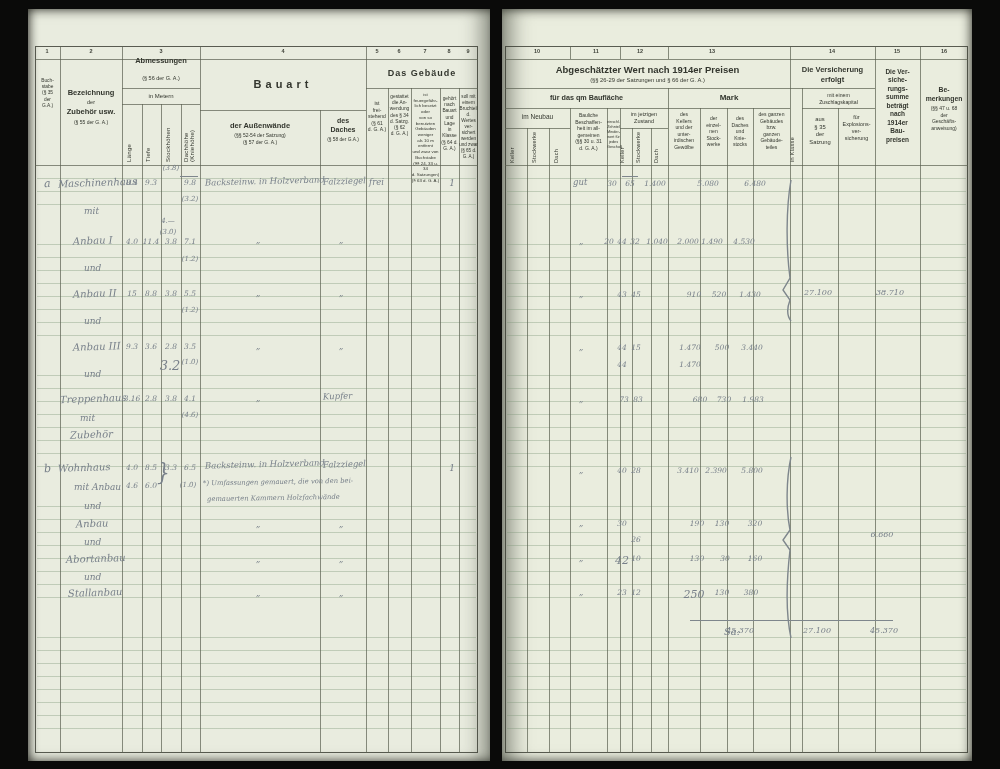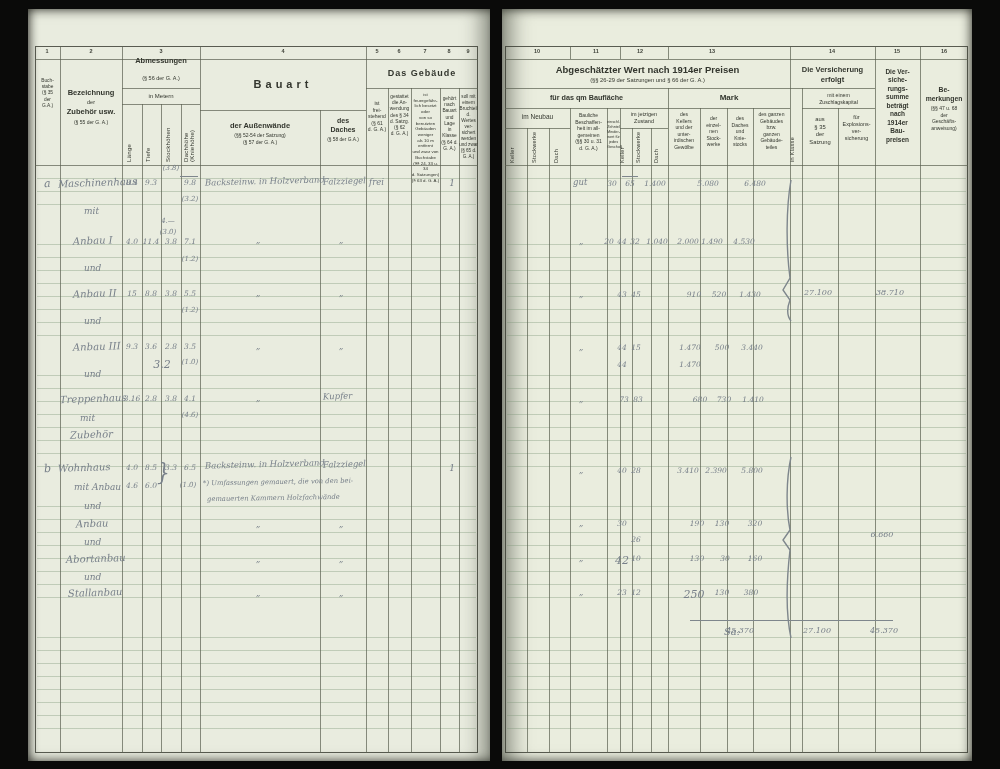--- a/index.html
+++ b/index.html
@@ -166,21 +166,21 @@
 <div class="w c" style="left:190px;top:307px;font-size:7px">(1.2)</div>
 <div class="w c" style="left:258px;top:289px;font-size:9px">„</div>
 <div class="w c" style="left:341px;top:289px;font-size:9px">„</div>
 <div class="w" style="left:84px;top:317px;font-size:9px">und</div>
 
 <div class="w" style="left:73px;top:342px;font-size:10px;transform:rotate(-2deg)">Anbau III</div>
 <div class="w c" style="left:132px;top:343px;font-size:7.5px">9.3</div>
 <div class="w c" style="left:151px;top:343px;font-size:7.5px">3.6</div>
 <div class="w c" style="left:171px;top:343px;font-size:7.5px">2.8</div>
 <div class="w c" style="left:190px;top:343px;font-size:7.5px">3.5</div>
-<div class="w c" style="left:162px;top:359px;font-size:11px">3.2</div>
+<div class="w c" style="left:170px;top:359px;font-size:13px">3.2</div>
 <div class="w c" style="left:190px;top:359px;font-size:7px">(1.0)</div>
 <div class="w c" style="left:258px;top:342px;font-size:9px">„</div>
 <div class="w c" style="left:341px;top:342px;font-size:9px">„</div>
 <div class="w" style="left:84px;top:370px;font-size:9px">und</div>
 
 <div class="w" style="left:60px;top:394px;font-size:10px;transform:rotate(-2deg)">Treppenhaus</div>
 <div class="w c" style="left:132px;top:395px;font-size:7.5px">3.16</div>
 <div class="w c" style="left:151px;top:395px;font-size:7.5px">2.8</div>
 <div class="w c" style="left:171px;top:395px;font-size:7.5px">3.8</div>
 <div class="w c" style="left:190px;top:395px;font-size:7.5px">4.1</div>
@@ -365,21 +365,21 @@
 <div class="w c" style="left:722px;top:344px;font-size:7.5px">500</div>
 <div class="w c" style="left:752px;top:344px;font-size:7.5px">3.440</div>
 <div class="w c" style="left:622px;top:361px;font-size:7.5px">44</div>
 <div class="w c" style="left:690px;top:361px;font-size:7.5px">1.470</div>
 
 <div class="w c" style="left:581px;top:395px;font-size:9px">„</div>
 <div class="w c" style="left:624px;top:396px;font-size:7.5px">73</div>
 <div class="w c" style="left:638px;top:396px;font-size:7.5px">83</div>
 <div class="w c" style="left:700px;top:396px;font-size:7.5px">680</div>
 <div class="w c" style="left:724px;top:396px;font-size:7.5px">730</div>
-<div class="w c" style="left:753px;top:396px;font-size:7.5px">1.410</div>
+<div class="w c" style="left:753px;top:396px;font-size:7.5px">1.983</div>
 
 <div class="w c" style="left:581px;top:466px;font-size:9px">„</div>
 <div class="w c" style="left:622px;top:467px;font-size:7.5px">40</div>
 <div class="w c" style="left:636px;top:467px;font-size:7.5px">28</div>
 <div class="w c" style="left:688px;top:467px;font-size:7.5px">3.410</div>
 <div class="w c" style="left:716px;top:467px;font-size:7.5px">2.390</div>
 <div class="w c" style="left:752px;top:467px;font-size:7.5px">5.800</div>
 
 <div class="w c" style="left:581px;top:519px;font-size:9px">„</div>
 <div class="w c" style="left:622px;top:520px;font-size:7.5px">30</div>

